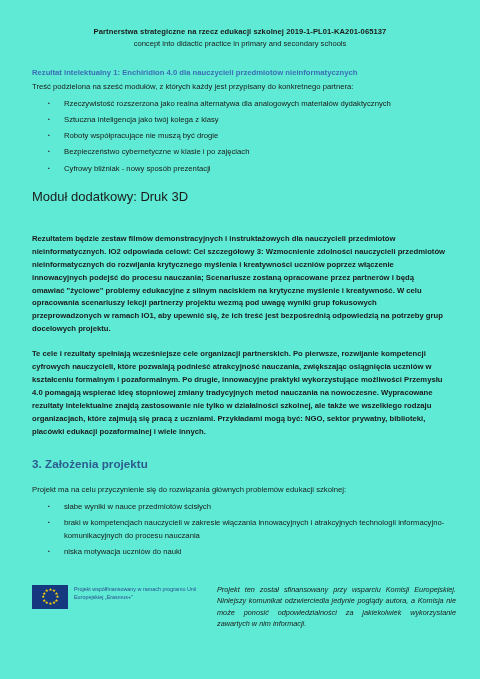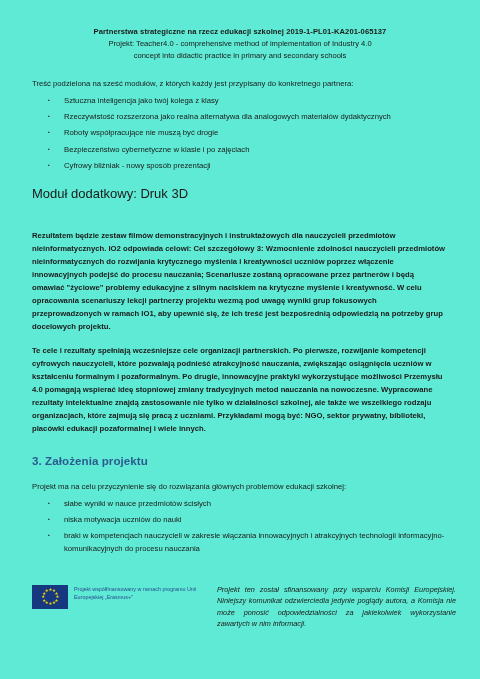--- a/index.html
+++ b/index.html
@@ -146,31 +146,31 @@
     padding-left: 10px;
   }
 </style>
 </head>
 <body>
 
 <div class="page">
 
   <div class="doc-header">
     <div class="line-1">Partnerstwa strategiczne na rzecz edukacji szkolnej 2019-1-PL01-KA201-065137</div>
-    <div class="line-2">Projekt: Teacher4.0 - comprehensive method of implementation of Industry 4.0</div>
     <div class="line-3">concept into didactic practice in primary and secondary schools</div>
   </div>
 
   <div class="spacer-lg"></div>
 
   <div>
+    <div class="result-heading">Rezultat intelektualny 1: Enchiridion 4.0 dla nauczycieli przedmiotów nieinformatycznych</div>
     <div class="body-text">Treść podzielona na sześć modułów, z których każdy jest przypisany do konkretnego partnera:</div>
     <ul class="bullets">
+      <li>Rzeczywistość rozszerzona jako realna alternatywa dla analogowych materiałów dydaktycznych</li>
       <li>Sztuczna inteligencja jako twój kolega z klasy</li>
-      <li>Rzeczywistość rozszerzona jako realna alternatywa dla analogowych materiałów dydaktycznych</li>
       <li>Roboty współpracujące nie muszą być drogie</li>
       <li>Bezpieczeństwo cybernetyczne w klasie i po zajęciach</li>
       <li>Cyfrowy bliźniak - nowy sposób prezentacji</li>
     </ul>
     <div class="spacer-sm"></div>
     <div class="module-extra">Moduł dodatkowy: Druk 3D</div>
   </div>
 
   <div class="spacer-lg"></div>
   <div class="spacer-sm"></div>
@@ -182,22 +182,22 @@
   </div>
 
   <div class="spacer-lg"></div>
 
   <div>
     <div class="section-heading">3. Założenia projektu</div>
     <div class="spacer-md"></div>
     <div class="body-text">Projekt ma na celu przyczynienie się do rozwiązania głównych problemów edukacji szkolnej:</div>
     <ul class="bullets">
       <li>słabe wyniki w nauce przedmiotów ścisłych</li>
+      <li>braki w kompetencjach nauczycieli w zakresie włączania innowacyjnych i atrakcyjnych technologii informacyjno-komunikacyjnych do procesu nauczania</li>
       <li>niska motywacja uczniów do nauki</li>
-      <li>braki w kompetencjach nauczycieli w zakresie włączania innowacyjnych i atrakcyjnych technologii informacyjno-komunikacyjnych do procesu nauczania</li>
     </ul>
   </div>
 
   <div class="footer">
     <div class="footer-left">
       <div class="eu-flag" id="eu-flag">
           <span class="star" style="left: 16.4px; top: 3.3px;">★</span>
           <span class="star" style="left: 19.95px; top: 4.25122px;">★</span>
           <span class="star" style="left: 22.5488px; top: 6.85px;">★</span>
           <span class="star" style="left: 23.5px; top: 10.4px;">★</span>

